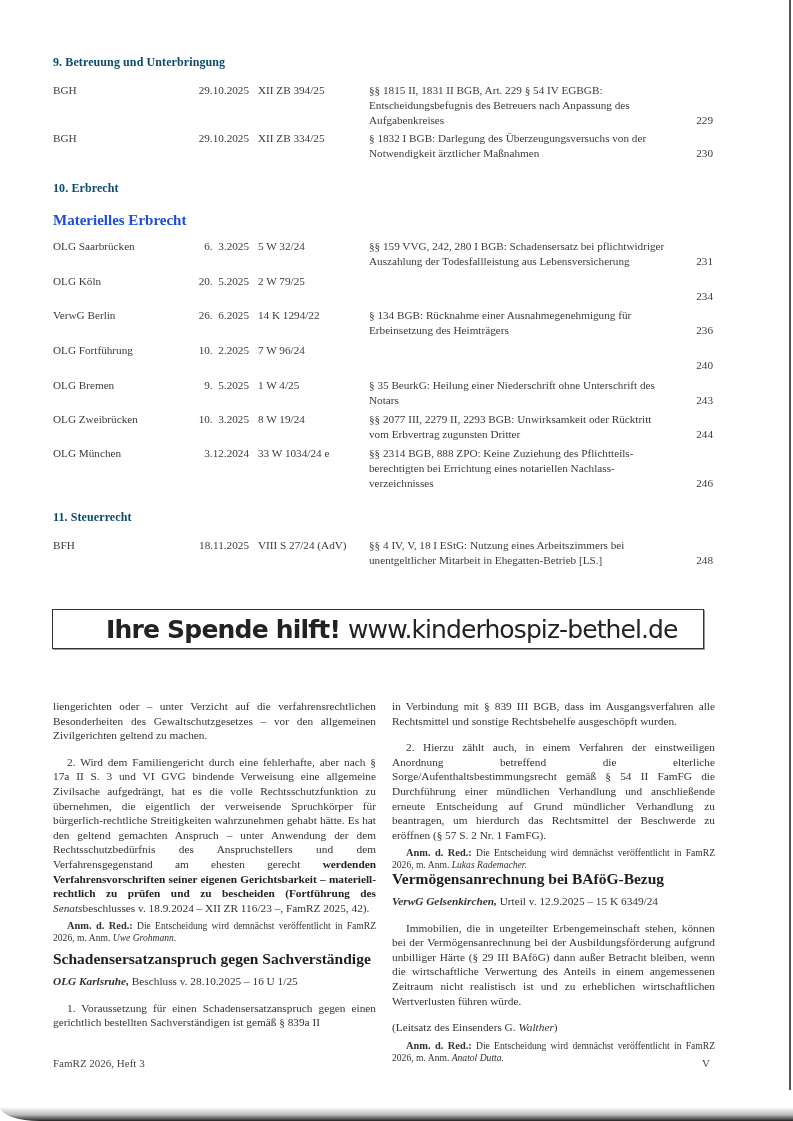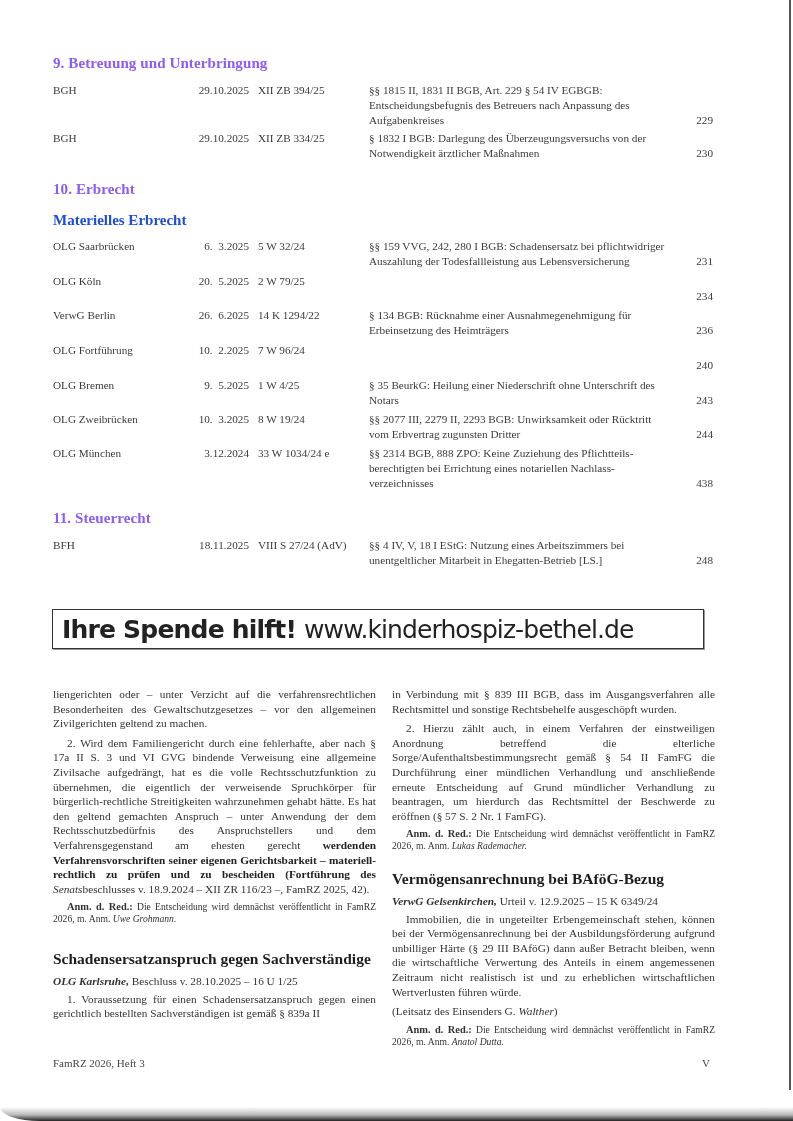--- a/index.html
+++ b/index.html
@@ -5,40 +5,40 @@
   html, body { margin:0; padding:0; }
   body {
     width:793px; height:1121px; position:relative; overflow:hidden;
     background:#ffffff; color:#2a2a2a;
     font-family:"Liberation Serif","DejaVu Serif",serif;
   }
   .edge-right { position:absolute; top:0; right:2px; width:2px; height:1090px; background:#555; }
   .edge-bottom { position:absolute; left:0; bottom:0; width:793px; height:14px;
     background:linear-gradient(to bottom,#ffffff 0%,#bbb 55%,#222 100%);
     border-bottom-left-radius:40px 14px; }
-  .h-sec { position:absolute; left:53px; font-weight:bold; font-size:15px; color:#8b5cf6; letter-spacing:0.1px; }
+  .h-sec { position:absolute; left:53px; font-weight:bold; font-size:12px; color:#0c4a6e; letter-spacing:0.1px; }
   .h-sub { position:absolute; left:53px; font-weight:bold; font-size:15px; color:#1d4ed8; }
   .row { position:absolute; left:53px; width:660px; font-size:11.2px; line-height:15px; color:#3a3a3a; }
   .row .court { position:absolute; left:0; top:0; width:130px; }
   .row .date { position:absolute; left:138px; top:0; width:58px; text-align:right; white-space:pre; }
   .row .az { position:absolute; left:205px; top:0; width:120px; white-space:nowrap; }
   .row .topic { position:absolute; left:316px; top:0; width:300px; }
   .row .page { position:absolute; right:0; bottom:0; width:30px; text-align:right; }
   .banner {
     position:absolute; left:52px; top:609px; width:652px; height:40px;
     border:1.5px solid #333; box-sizing:border-box;
     box-shadow:1px 1px 0 #999;
     display:flex; align-items:center; padding-left:9px;
     font-family:"DejaVu Sans","Liberation Sans",sans-serif; font-size:25px; color:#222;
     letter-spacing:-0.6px; white-space:nowrap;
   }
-  .banner .strong { font-weight:bold; margin-right:8px; letter-spacing:-0.8px; }
+  .banner .strong { font-weight:bold; margin-right:8px; letter-spacing:-0.8px;margin-left:44px; }
   .banner .url { font-weight:normal; letter-spacing:-0.9px; }
   .col { position:absolute; width:323px; font-size:11.3px; line-height:14.6px; color:#333; text-align:justify; }
-  .col p { margin:0 0 5px 0; }
+  .col p { margin:12px 0 5px 0; }
   .col p.ind { text-indent:14px; }
   .col .note { font-size:9.6px; line-height:12px; text-indent:14px; margin-top:5px; color:#333; }
   .col .note b { font-size:10.4px; }
   .col h2 { font-size:15.5px; font-weight:bold; margin:0 0 6px 0; line-height:18px; color:#1e1e1e; text-align:left; }
   .col .src { margin:0 0 3px 0; text-align:left; }
   .col .src i { font-weight:bold; }
   .dark { font-weight:bold; color:#222; }
   .foot-left { position:absolute; left:53px; top:1057px; font-size:11px; color:#444; }
   .foot-right { position:absolute; left:702px; top:1057px; font-size:11px; color:#444; }
 </style>
@@ -106,21 +106,21 @@
   <span class="date">10.  3.2025</span>
   <span class="az">8 W 19/24</span>
   <span class="topic">§§ 2077 III, 2279 II, 2293 BGB: Unwirksamkeit oder Rücktritt vom Erbvertrag zugunsten Dritter</span>
   <span class="page">244</span>
 </div>
 <div class="row" style="top:446px;height:45px">
   <span class="court">OLG München</span>
   <span class="date">3.12.2024</span>
   <span class="az">33 W 1034/24 e</span>
   <span class="topic">§§ 2314 BGB, 888 ZPO: Keine Zuziehung des Pflichtteils-berechtigten bei Errichtung eines notariellen Nachlass-verzeichnisses</span>
-  <span class="page">438</span>
+  <span class="page">246</span>
 </div>
 
 <div class="h-sec" style="top:510px">11. Steuerrecht</div>
 <div class="row" style="top:538px;height:30px">
   <span class="court">BFH</span>
   <span class="date">18.11.2025</span>
   <span class="az">VIII S 27/24 (AdV)</span>
   <span class="topic">§§ 4 IV, V, 18 I EStG: Nutzung eines Arbeitszimmers bei unentgeltlicher Mitarbeit in Ehegatten-Betrieb [LS.]</span>
   <span class="page">248</span>
 </div>

